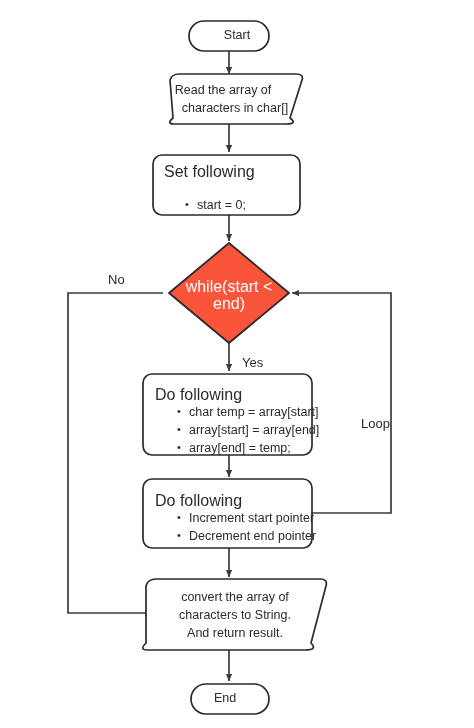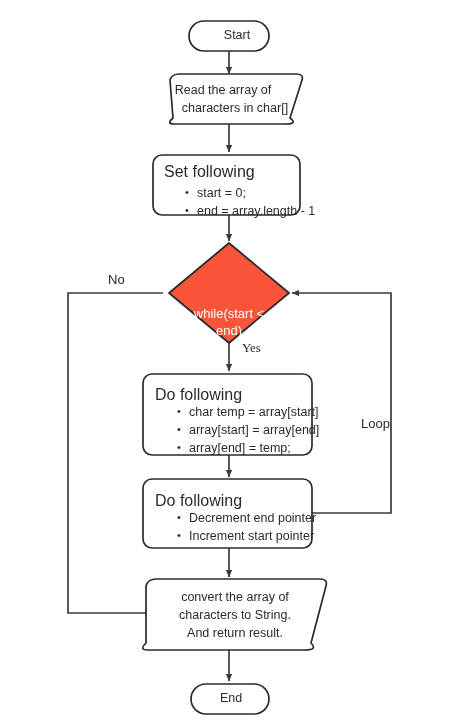--- a/index.html
+++ b/index.html
@@ -34,25 +34,24 @@
   }
   .io-label {
     font-size: 12.5px;
     text-align: center;
     line-height: 18px;
   }
   .proc-title {
     font-size: 16px;
   }
   .decision-label {
-    font-size: 13px;
+    font-size: 16px;
     color: #ffffff;
     text-align: center;
     line-height: 17px;
-    margin-top: 27px;
   }
   .edge-label {
     font-size: 13px;
     color: #2b2b2b;
   }
   ul.bullets {
     margin: 0;
     padding: 0 0 0 17px;
     list-style: none;
   }
@@ -118,42 +117,41 @@
 
   <rect x="191" y="684" width="78" height="30" rx="15" ry="15" fill="#ffffff" stroke="#2b2b2b" stroke-width="1.7"></rect>
 </svg>
 
 <div class="node-text terminal-label" style="left:189px; top:28px; width:96px;">Start</div>
 
 <div class="node-text io-label" style="left:172px; top:81px; width:102px;text-align:center;">Read the array of</div>
 <div class="node-text io-label" style="left:172px; top:99px; width:126px;">characters in char[]</div>
 
 <div class="node-text proc-title" style="left:164px; top:163px;">Set following</div>
-<ul class="bullets" style="position:absolute; left:180px; top:184px;">
+<ul class="bullets" style="position:absolute; left:180px; top:196px;">
   <li>start = 0;</li>
-  <li>end = array.length - 1</li>
 </ul>
 
 <div class="node-text decision-label" style="left:169px; top:278px; width:120px;">while(start &lt;</div>
 <div class="node-text decision-label" style="left:169px; top:295px; width:120px;">end)</div>
 
 <div class="node-text proc-title" style="left:155px; top:386px;">Do following</div>
 <ul class="bullets" style="position:absolute; left:172px; top:403px;">
   <li>char temp = array[start]</li>
   <li>array[start] = array[end]</li>
   <li>array[end] = temp;</li>
 </ul>
 
 <div class="node-text proc-title" style="left:155px; top:492px;">Do following</div>
 <ul class="bullets" style="position:absolute; left:172px; top:509px;">
+  <li>Increment start pointer</li>
   <li>Decrement end pointer</li>
-  <li>Increment start pointer</li>
 </ul>
 
 <div class="node-text io-label" style="left:162px; top:588px; width:146px;">convert the array of</div>
 <div class="node-text io-label" style="left:162px; top:606px; width:146px;text-align:center;">characters to String.</div>
 <div class="node-text io-label" style="left:162px; top:624px; width:146px;">And return result.</div>
 
-<div class="node-text terminal-label" style="left:197px; top:691px; width:68px;">End</div>
+<div class="node-text terminal-label" style="left:191px; top:691px; width:68px;">End</div>
 
 <div class="node-text edge-label" style="left:108px; top:272px;">No</div>
-<div class="node-text edge-label" style="left:242px; top:340px;font-family:Liberation Serif, serif;">Yes</div>
+<div class="node-text edge-label" style="left:242px; top:355px;">Yes</div>
 <div class="node-text edge-label" style="left:361px; top:389px;margin-top:27px;">Loop</div>
 
 </body></html>

